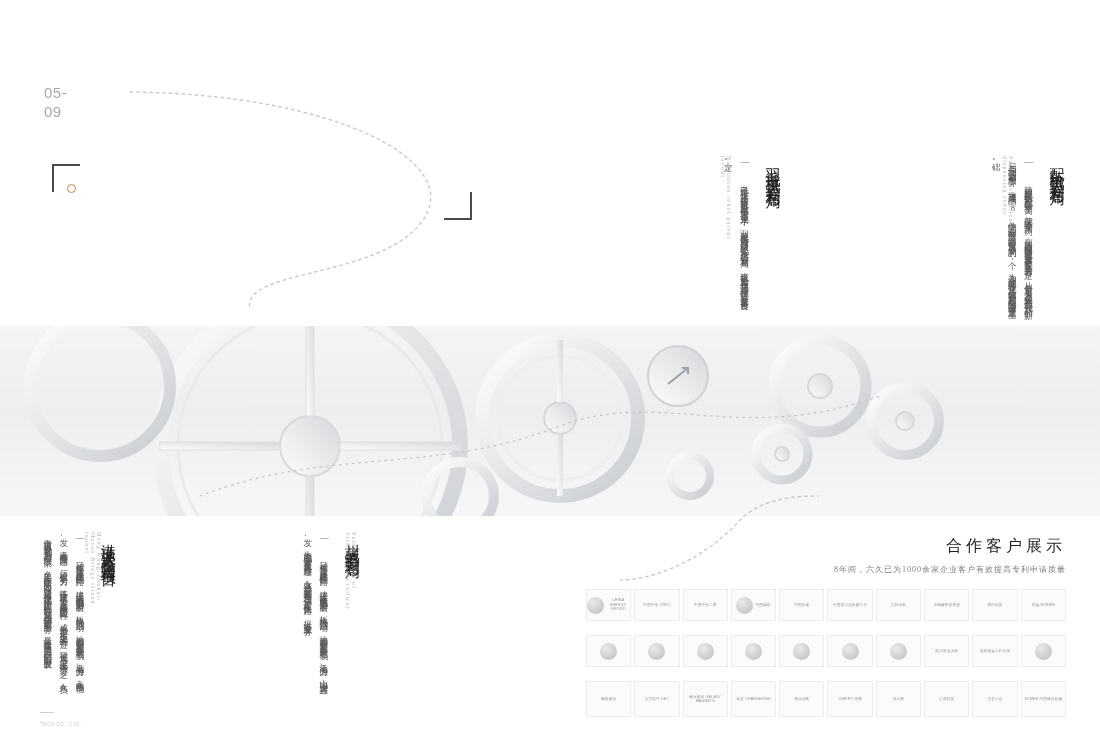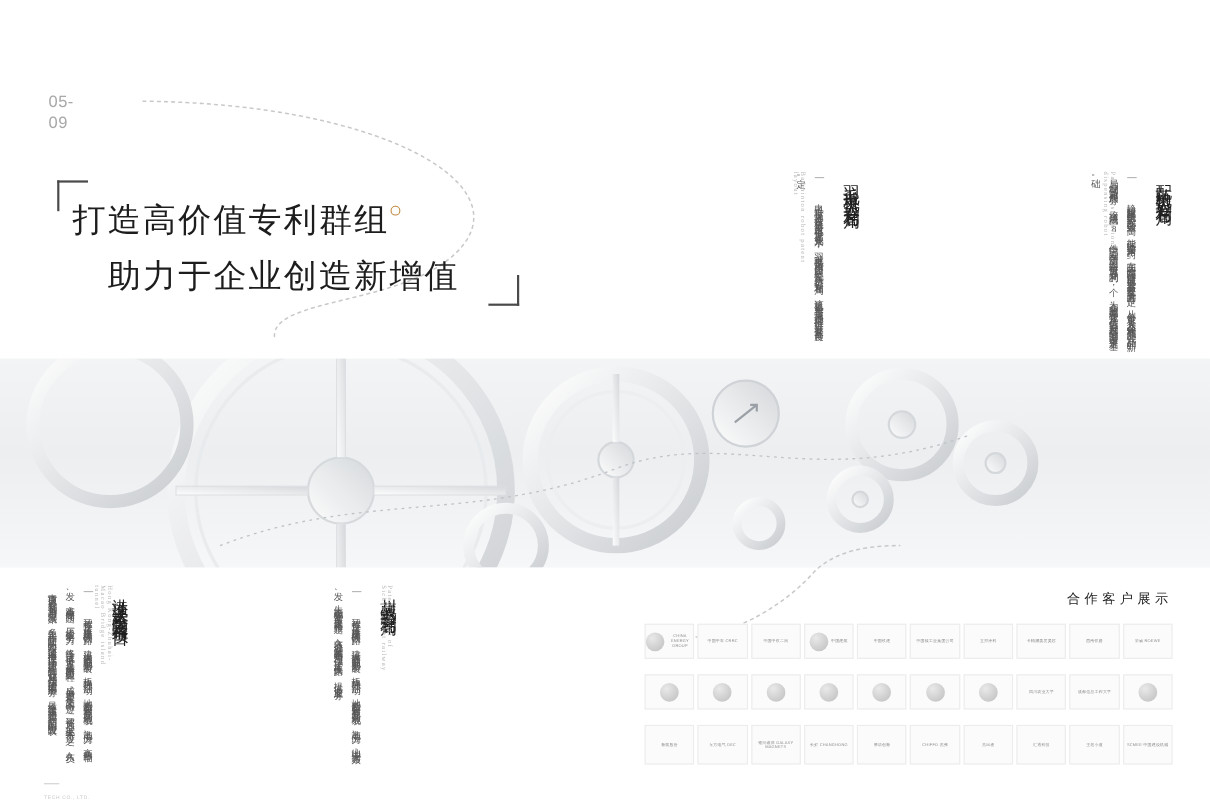--- a/index.html
+++ b/index.html
@@ -141,21 +141,21 @@
 
   
   .clients {
     position: absolute;
     right: 34px;
     top: 492px;
     width: 480px;
   }
   .clients-title {
     text-align: right;
-    font-size: 12px;
+    font-size: 16px;
     letter-spacing: 4px;
     color: #1f1f1f;
     font-family: "Liberation Serif", serif;
   }
   .clients-sub {
     text-align: right;
     font-size: 8px;
     letter-spacing: 1px;
     color: #7d7d7d;
     margin-top: 7px;
@@ -224,22 +224,21 @@
     <div>09</div>
   </div>
 
   <svg class="curve-top" width="420" height="260" viewBox="0 0 420 260">
     <path d="M10 18 C 220 20, 350 90, 300 150 C 255 205, 120 195, 130 235" fill="none" stroke="#c9c9c9" stroke-width="1.4" stroke-dasharray="2.5 4" stroke-linecap="round"></path>
   </svg>
 
   <div class="headline">
     <span class="bracket-tl"></span>
     <span class="bracket-br"></span>
-    <div class="l1"><span>打造高价值专利群组</span><span class="dot-marker"></span></div>
-    <div class="l2">助力于企业创造新增值</div>
+    <div class="l1"><span class="dot-marker"></span></div>
   </div>
 
   <div class="vblock" id="blk-pharma">
     <div class="vtitle">配药机器人专利布局</div>
     <div class="vbody">— 静脉用配药机器人配药效率高，能保障安全用药，在国内高端医疗器械展会参展中获得各方的肯定，从创意之可为人及企业构成的一代产品的新局与专利创造和布局服务，培育形成由28件中国专利（申请）的组合价值与专利的3个，为企业的成果转化及高价值专利群组合的渐进奠定了基础。</div>
   </div>
   <div class="vlatin" id="blk-pharma-latin">Patent distribution of dispensing robot</div>
 
   <div class="vblock" id="blk-badminton">
     <div class="vtitle">羽毛球机器人专利布局</div>
@@ -328,20 +327,21 @@
   <div class="vlatin" id="blk-bridge-latin">Hong Kong-Zhuhai-Macao Bridge island tunnel</div>
 
   <div class="vblock" id="blk-rail">
     <div class="vtitle">川藏铁路专利布局</div>
     <div class="vbody">— 被称作「最难建造的铁路」，建设者面临地形断裂、板块强烈活动、地质断裂和高原复杂地貌、高地应力、山地灾害频发、生态脆弱等诸多技术和难题，六久通过专利策略布局与保护「最美铁路」，提供专业服务。</div>
   </div>
   <div class="vlatin" id="blk-rail-latin">Patent layout of Sichuan-Tibet railway</div>
 
   <div class="clients">
     <div class="clients-title">合作客户展示</div>
+    <div class="clients-sub">8年间，六久已为1000余家企业客户有效提高专利申请质量</div>
 
     <div class="logo-grid">
       <div class="logo-cell wide">
           <span class="lmark"></span>
           <span class="ltext">CHINA ENERGY GROUP</span>
         </div>
       <div class="logo-cell">
           <span class="ltext">中国中车 CRRC</span>
         </div>
       <div class="logo-cell">

